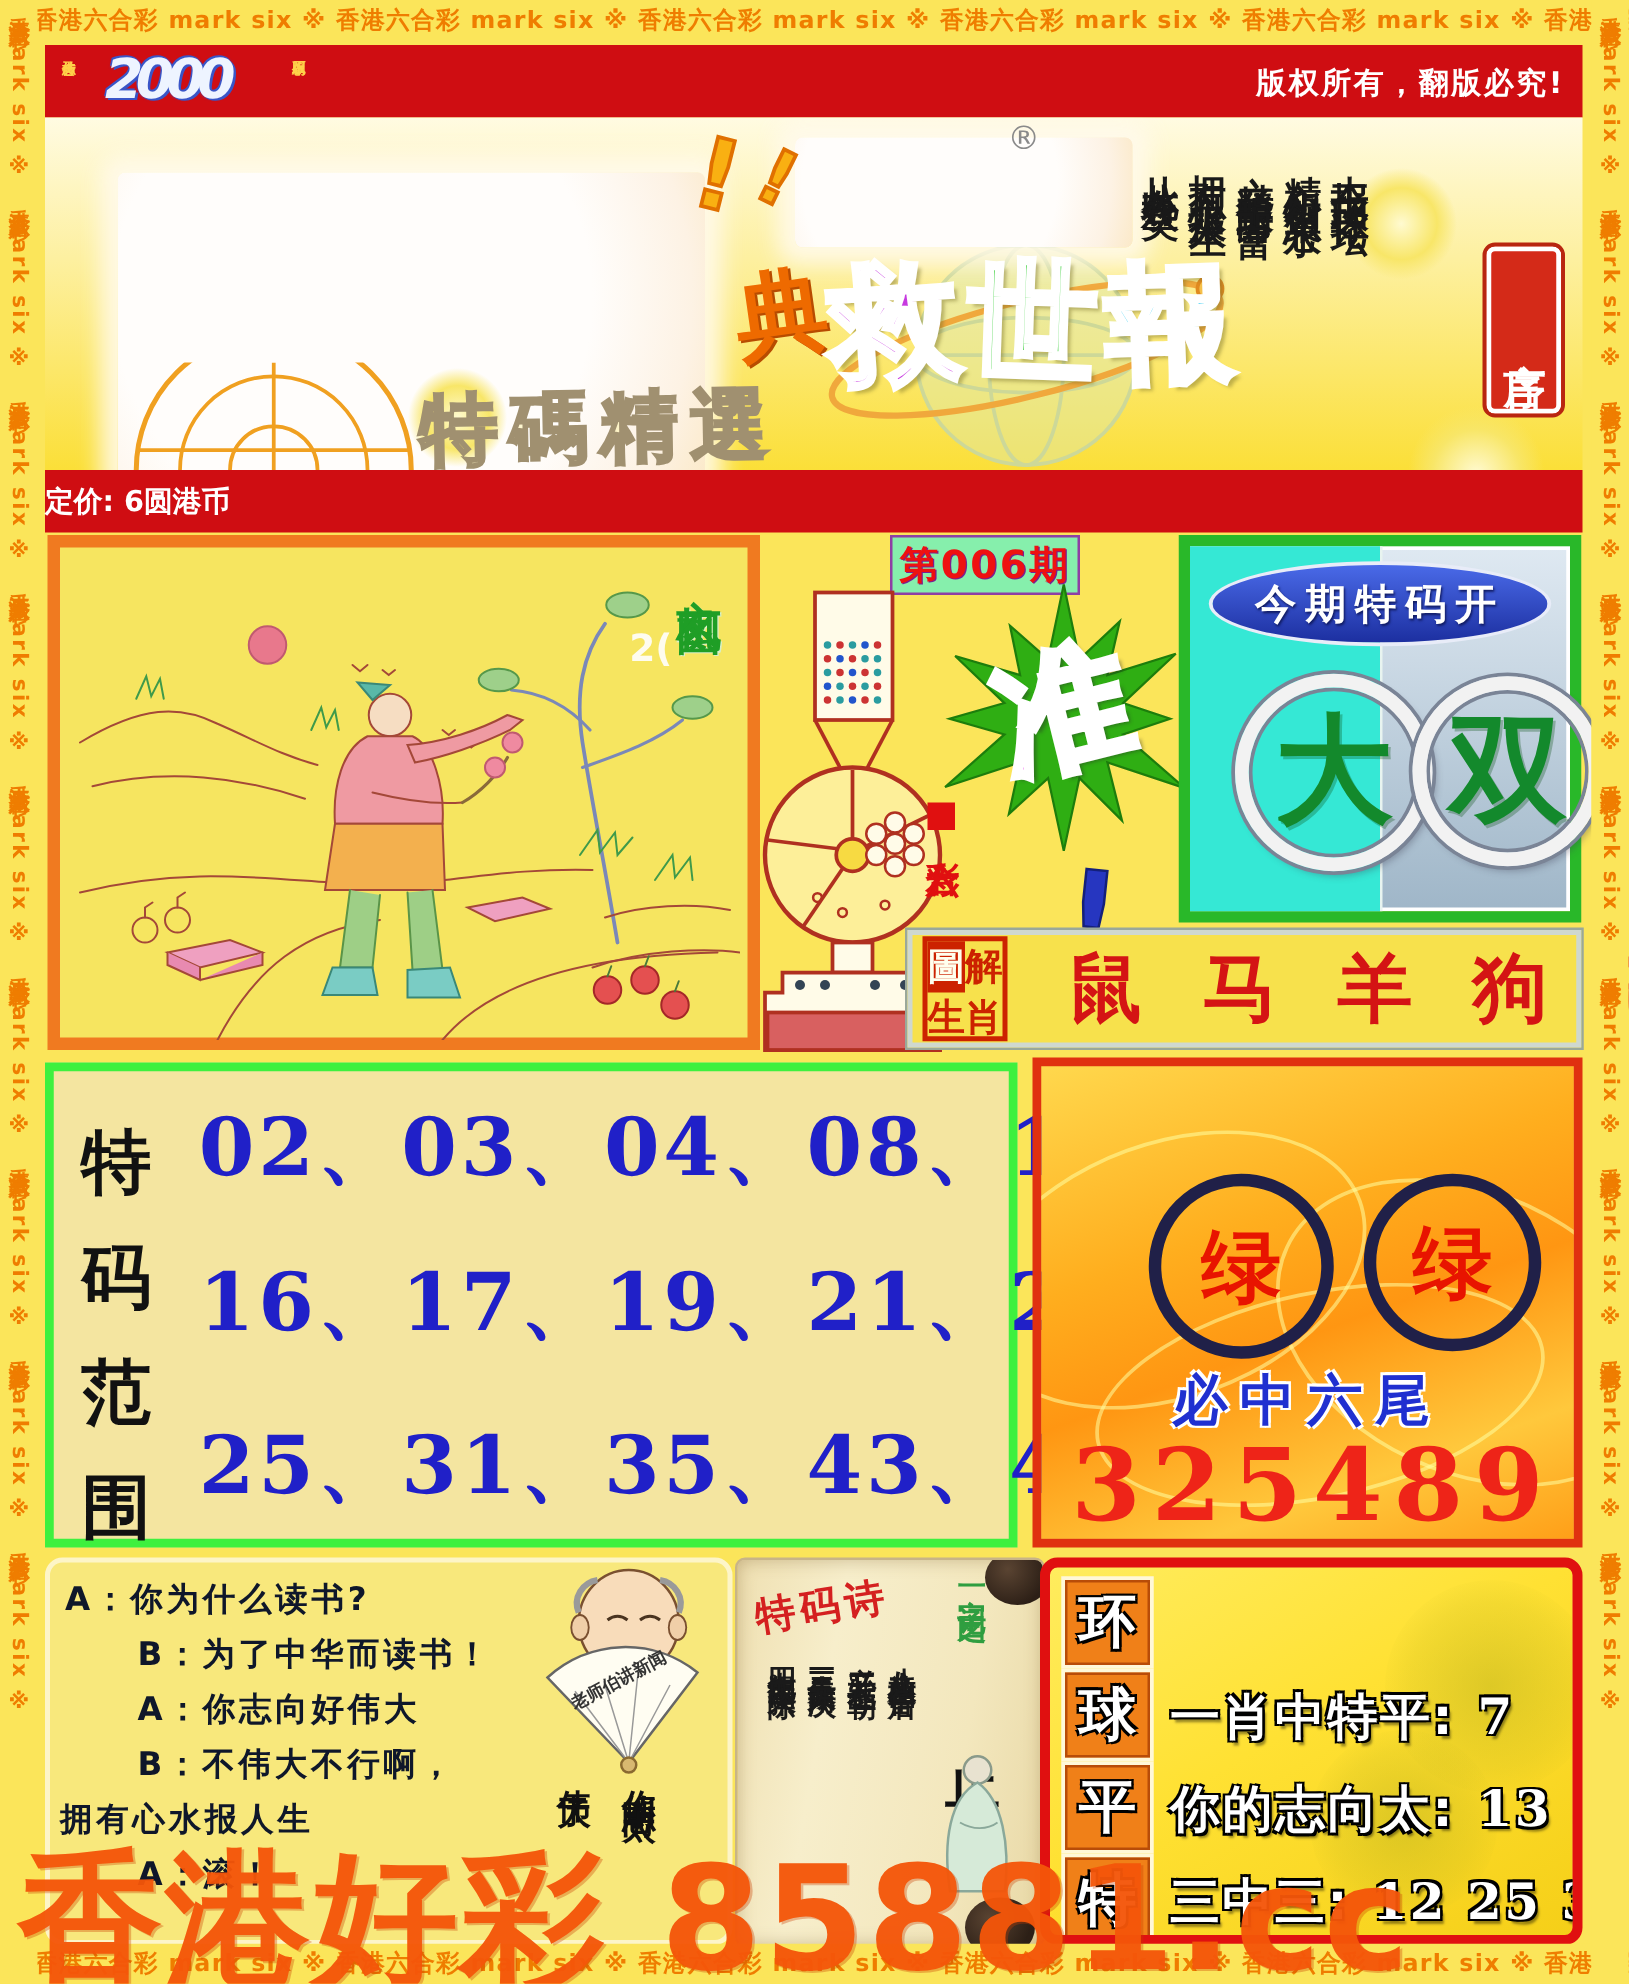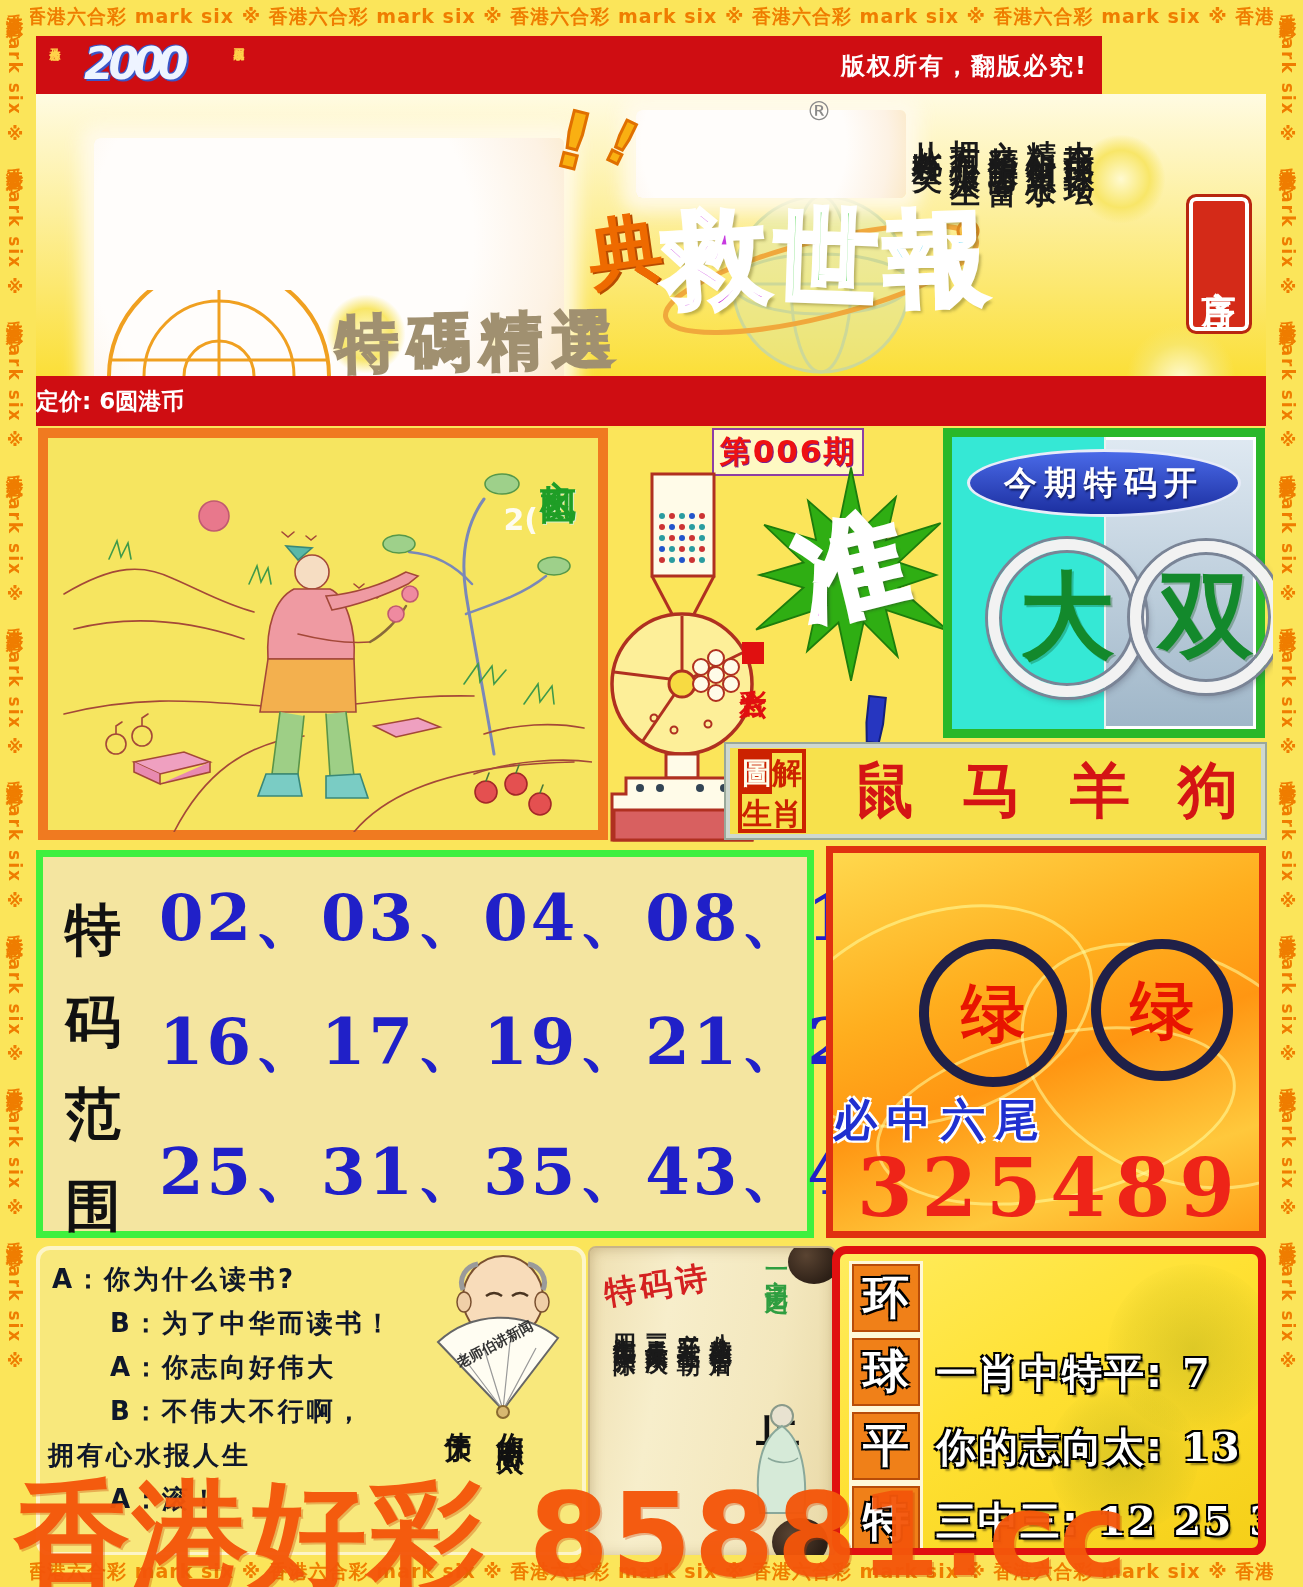--- a/index.html
+++ b/index.html
@@ -38,21 +38,21 @@
   .notice{background:#cf0d12;color:#fff;display:flex;align-items:center;justify-content:space-between;
           font-weight:bold;}
   .notice .warn{font-size:26px;letter-spacing:4px;padding-left:22px;}
   .notice .price{font-size:23px;padding-right:14px;}
   
   .picbox{background:#f6e560;border:10px solid #f07a20;box-sizing:border-box;}
   .xuanji{writing-mode:vertical-rl;font-size:36px;font-weight:bold;color:#1f9e26;letter-spacing:6px;
           text-shadow:1px 1px 0 #d8efc8;}
   .faintmark{color:#ffffff;font-size:30px;font-weight:bold;opacity:.9;}
   
-  .issuebox{background:#fef9c3;border:2px solid #8e3fa4;display:flex;align-items:center;justify-content:center;}
+  .issuebox{background:#86efac;border:2px solid #8e3fa4;display:flex;align-items:center;justify-content:center;}
   .issuebox span{color:#ee1111;font-size:31px;font-weight:bold;letter-spacing:2px;text-shadow:1px 1px 0 #7c2090;}
   .zhun{font-size:106px;font-weight:bold;color:#e832e8;-webkit-text-stroke:5px #ffffff;
         text-shadow:4px 4px 3px rgba(40,40,40,.4);transform:rotate(-14deg);}
   .mark6col{display:flex;flex-direction:column;align-items:center;gap:4px;}
   .mark6col .sq{width:22px;height:22px;background:#e01010;}
   .mark6col span{color:#e01010;font-size:27px;font-weight:bold;line-height:34px;}
   .exclaim{font-size:95px;font-weight:bold;color:#2636c0;-webkit-text-stroke:2px #14207a;transform:rotate(6deg);}
   
   .openbox{border:9px solid #29b829;box-sizing:border-box;background:linear-gradient(180deg,#dfe9f2,#9fb6c8);
            box-shadow:inset 0 0 0 3px #ffffff;}
@@ -120,21 +120,21 @@
              z-index:50;opacity:.96;text-shadow:2px 2px 0 rgba(200,60,0,.35);}
 </style>
 </head>
 <body>
 
 <div class="strip h" style="top:0;">※ 香港六合彩 mark six  ※ 香港六合彩 mark six  ※ 香港六合彩 mark six  ※ 香港六合彩 mark six  ※ 香港六合彩 mark six  ※ 香港六合彩 mark six  ※ 香港六合彩 mark six  ※ 香港六合彩 mark six  </div>
 <div class="strip h" style="top:1555px;">※ 香港六合彩 mark six  ※ 香港六合彩 mark six  ※ 香港六合彩 mark six  ※ 香港六合彩 mark six  ※ 香港六合彩 mark six  ※ 香港六合彩 mark six  ※ 香港六合彩 mark six  ※ 香港六合彩 mark six  </div>
 <div class="strip v" style="left:0;">香港六合彩 mark six ※  香港六合彩 mark six ※  香港六合彩 mark six ※  香港六合彩 mark six ※  香港六合彩 mark six ※  香港六合彩 mark six ※  香港六合彩 mark six ※  香港六合彩 mark six ※  香港六合彩 mark six ※  </div>
 <div class="strip v" style="left:1273px;">香港六合彩 mark six ※  香港六合彩 mark six ※  香港六合彩 mark six ※  香港六合彩 mark six ※  香港六合彩 mark six ※  香港六合彩 mark six ※  香港六合彩 mark six ※  香港六合彩 mark six ※  香港六合彩 mark six ※  </div>
 
-<div class="abs redbar" style="left:36px;top:36px;width:1066px;height:58px;">
+<div class="abs redbar" style="left:36px;top:36px;width:1230px;height:58px;">
   <div class="abs capt vtext" style="left:12px;top:4px;height:50px;">马会传志</div>
   <div class="abs logo2000" style="left:48px;top:2px;">2000</div>
   <div class="abs capt vtext" style="left:196px;top:4px;height:50px;">原创正版</div>
   <div class="abs copyright" style="right:14px;top:14px;">版权所有，翻版必究!</div>
 </div>
 
 <div class="abs header" style="left:36px;top:94px;width:1230px;height:282px;">
 
   <svg class="abs" style="left:600px;top:85px;" width="360" height="200" viewBox="0 0 360 200">
     <circle cx="185" cy="105" r="88" fill="rgba(220,232,180,.45)" stroke="#cdd898" stroke-width="3"></circle>
@@ -347,21 +347,21 @@
 <div class="abs wavebox" style="left:826px;top:846px;width:440px;height:392px;">
   <div class="swirl" style="left:-60px;top:60px;width:320px;height:200px;transform:rotate(-20deg);"></div>
   <div class="swirl" style="left:180px;top:100px;width:320px;height:220px;transform:rotate(25deg);"></div>
   <div class="swirl" style="left:40px;top:180px;width:360px;height:160px;transform:rotate(-12deg);"></div>
   <div class="wave-circle" style="left:86px;top:86px;width:128px;height:128px;">
     <span>绿</span>
   </div>
   <div class="wave-circle" style="left:258px;top:86px;width:122px;height:122px;">
     <span>绿</span>
   </div>
-  <div class="abs wave-title" style="left:0;right:0;top:238px;font-size:44px;">必中六尾</div>
+  <div class="abs wave-title" style="left:0;right:0;top:238px;text-align:center;font-size:44px;">必中六尾</div>
   <div class="wave-digits" style="left:24px;right:24px;top:288px;">
     <span>3</span>
     <span>2</span>
     <span>5</span>
     <span>4</span>
     <span>8</span>
     <span>9</span>
   </div>
 </div>
 

